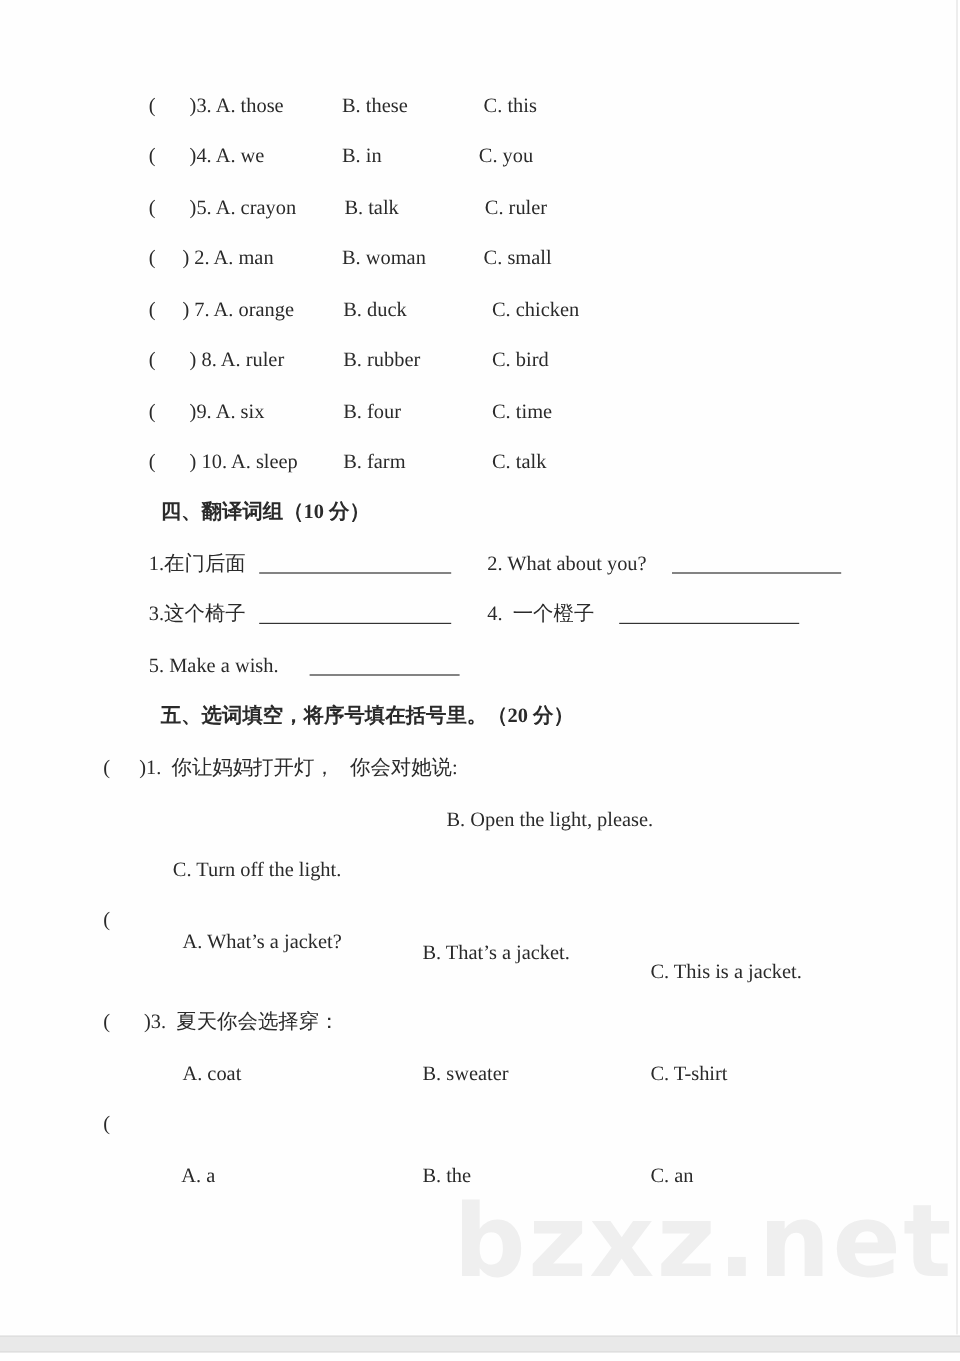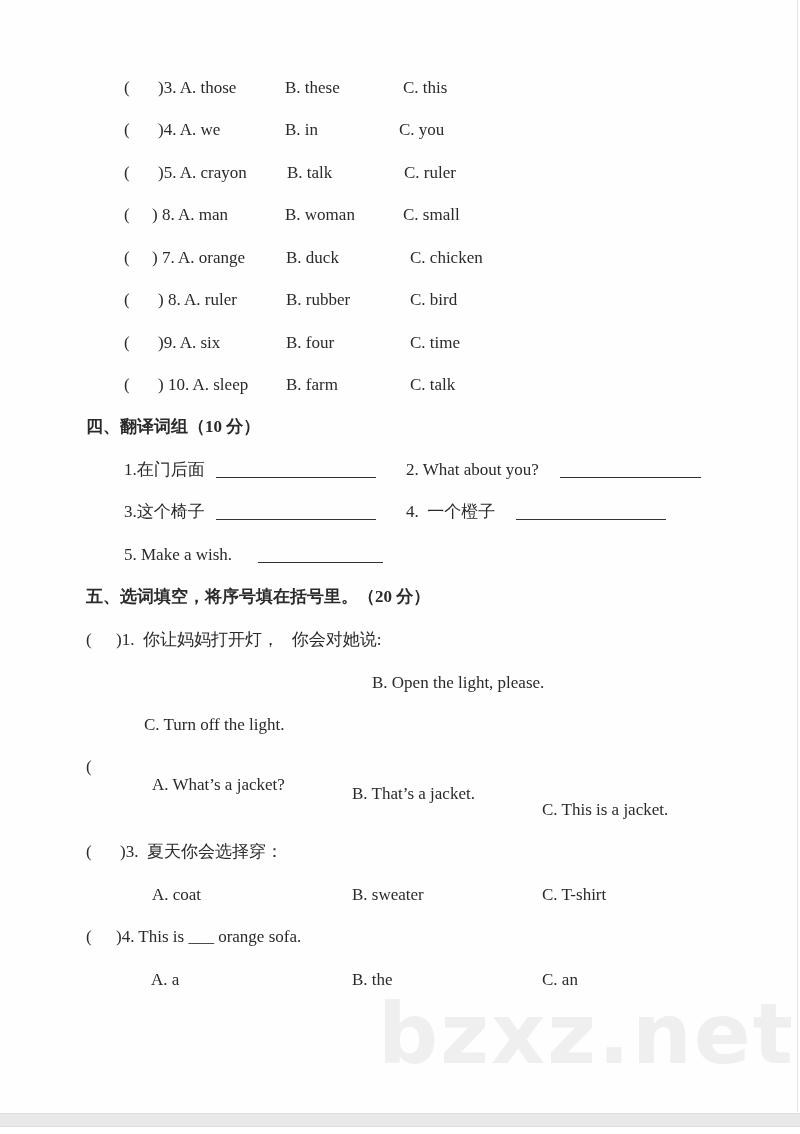--- a/index.html
+++ b/index.html
@@ -14,21 +14,21 @@
       background: #fefefe;
       border-right: 1px solid #e2e2e2;
     }
     .bottom-bar {
       position: absolute; left: 0; top: 1113px; width: 800px; height: 12px;
       background: #e9e9e9;
       border-top: 1px solid #dcdcdc;
       border-bottom: 1px solid #dcdcdc;
     }
     .abs { position: absolute; white-space: pre; font-size: 17px; line-height: 20px; }
-    .sec { font-weight: bold; font-size: 17px; }
+    .sec { font-weight: bold; font-size: 17px; margin-left: 48px; }
     .watermark {
       position: absolute; left: 378px; top: 992px;
       font-family: "DejaVu Sans", sans-serif; font-weight: bold;
       font-size: 84px; letter-spacing: 2px; color: #efefef; line-height: 84px;
     }
     .blank {
       position: absolute; height: 0; border-bottom: 1px solid #333;
     }
   </style>
 </head>
@@ -46,21 +46,21 @@
     <span class="abs" style="left:158px;top:120px">)4. A. we</span>
     <span class="abs" style="left:285px;top:120px">B. in</span>
     <span class="abs" style="left:399px;top:120px">C. you</span>
 
     <span class="abs" style="left:124px;top:163px">(</span>
     <span class="abs" style="left:158px;top:163px">)5. A. crayon</span>
     <span class="abs" style="left:287px;top:163px">B. talk</span>
     <span class="abs" style="left:404px;top:163px">C. ruler</span>
 
     <span class="abs" style="left:124px;top:205px">(</span>
-    <span class="abs" style="left:152px;top:205px">) 8. A. man</span>
+    <span class="abs" style="left:152px;top:205px">) 2. A. man</span>
     <span class="abs" style="left:285px;top:205px">B. woman</span>
     <span class="abs" style="left:403px;top:205px">C. small</span>
 
     <span class="abs" style="left:124px;top:248px">(</span>
     <span class="abs" style="left:152px;top:248px">) 7. A. orange</span>
     <span class="abs" style="left:286px;top:248px">B. duck</span>
     <span class="abs" style="left:410px;top:248px">C. chicken</span>
 
     <span class="abs" style="left:124px;top:290px">(</span>
     <span class="abs" style="left:158px;top:290px">) 8. A. ruler</span>
@@ -107,21 +107,20 @@
   <span class="abs" style="left:352px;top:784px">B. That’s a jacket.</span>
   <span class="abs" style="left:542px;top:800px">C. This is a jacket.</span>
 
   <span class="abs" style="left:86px;top:842px">(</span>
   <span class="abs" style="left:120px;top:842px">)3.  夏天你会选择穿：</span>
   <span class="abs" style="left:152px;top:885px">A. coat</span>
   <span class="abs" style="left:352px;top:885px">B. sweater</span>
   <span class="abs" style="left:542px;top:885px">C. T-shirt</span>
 
   <span class="abs" style="left:86px;top:927px">(</span>
-  <span class="abs" style="left:116px;top:927px">)4. This is ___ orange sofa.</span>
   <span class="abs" style="left:151px;top:970px">A. a</span>
   <span class="abs" style="left:352px;top:970px">B. the</span>
   <span class="abs" style="left:542px;top:970px">C. an</span>
 
   <div class="watermark">bzxz.net</div>
 </div>
 
 <div class="bottom-bar"></div>
 
 </body></html>

